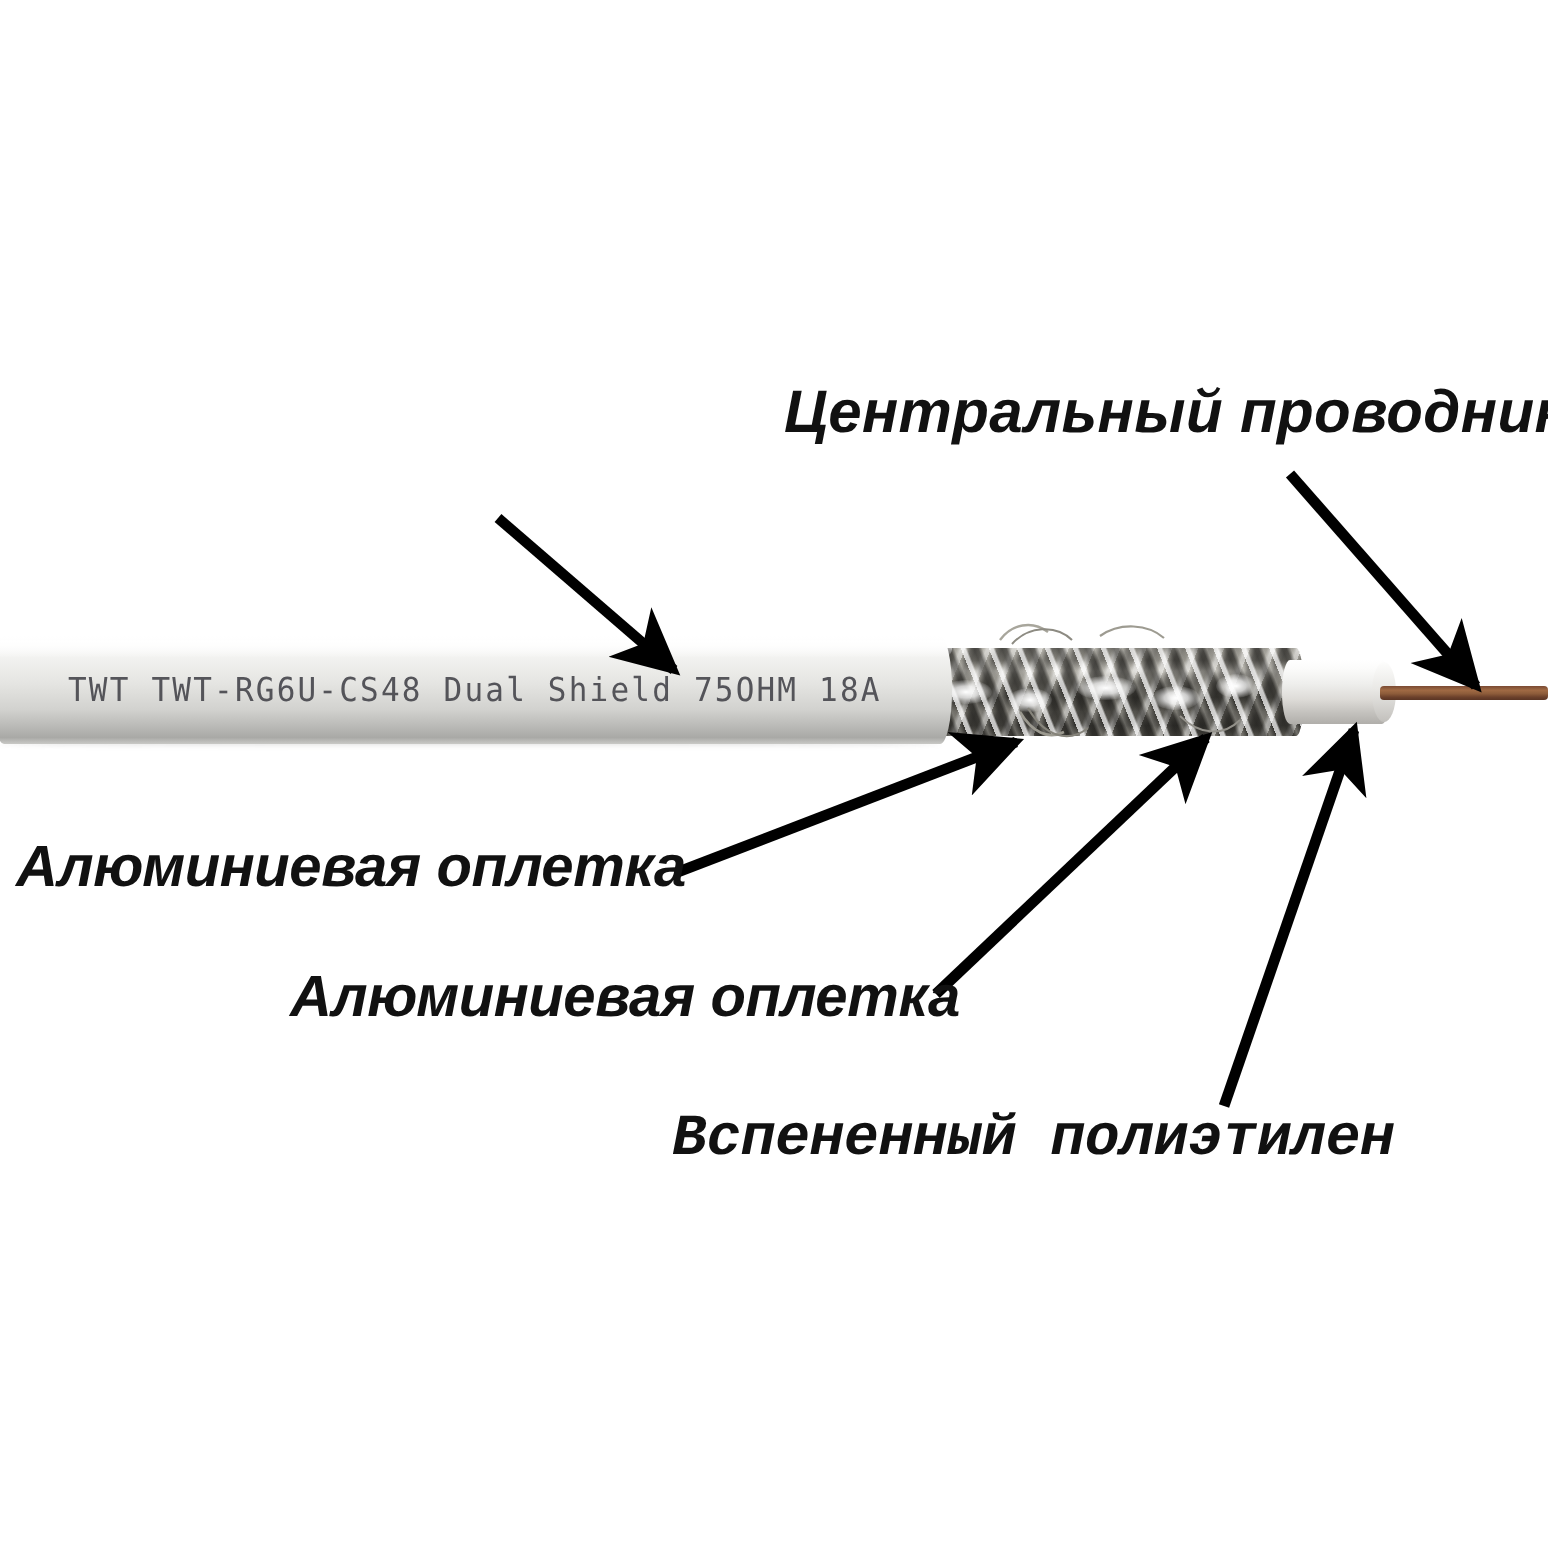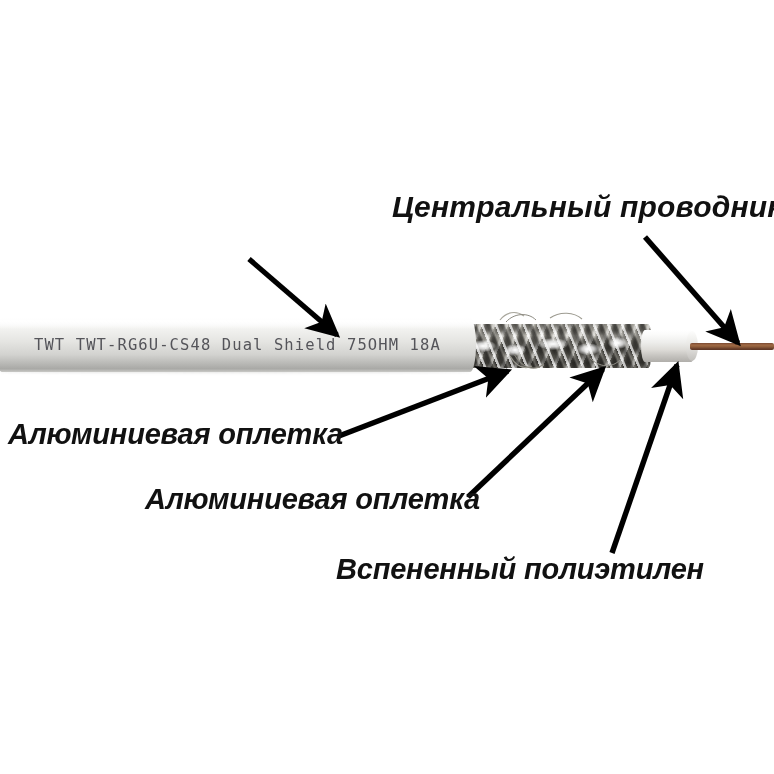--- a/index.html
+++ b/index.html
@@ -24,21 +24,21 @@
     font-style: italic;
     color: #111111;
     white-space: nowrap;
     letter-spacing: -0.2px;
     line-height: 1;
   }
   #lbl-center      { left: 392px; top: 192px; font-size: 30px; letter-spacing: 0.2px; }
   #lbl-pvc         { left: 123px; top: 227px; font-size: 29px; }
   #lbl-braid       { left: 8px;   top: 420px; font-size: 29px; }
   #lbl-foil        { left: 145px; top: 485px; font-size: 29px; }
-  #lbl-pe          { left: 336px; top: 555px; font-size: 29px; }
+  #lbl-pe          { left: 336px; top: 555px; font-size: 29px; font-family: Liberation Mono, monospace; }
 
   
   #arrows {
     position: absolute;
     left: 0; top: 0;
     width: 774px; height: 774px;
     pointer-events: none;
   }
 
   

